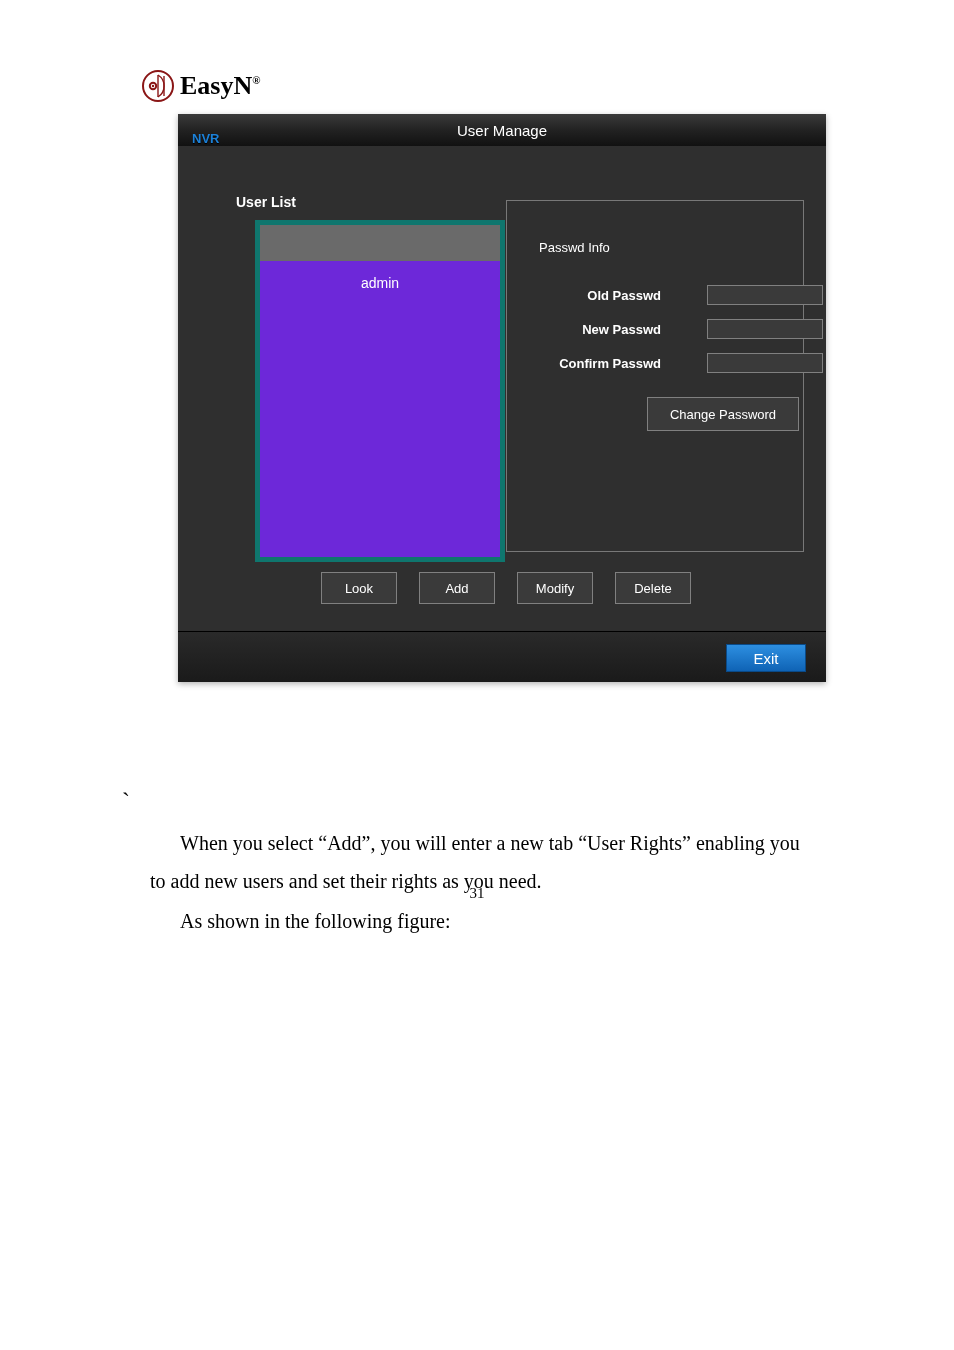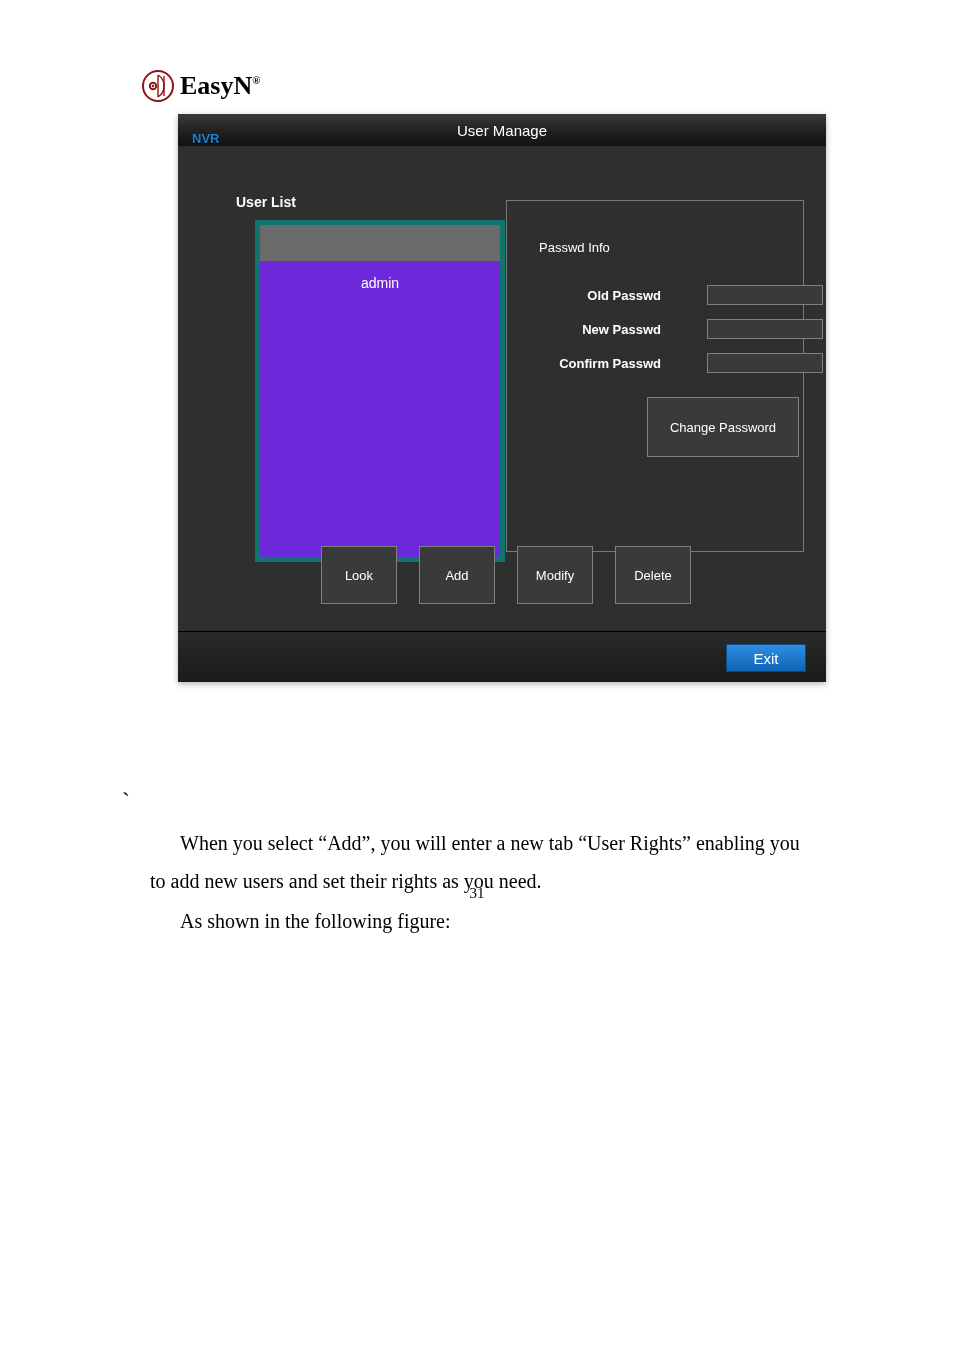--- a/index.html
+++ b/index.html
@@ -21,21 +21,21 @@
   .ul-sel{position:absolute;left:0;top:0;right:0;height:36px;background:#6a6a6a;}
   .ul-item{position:absolute;left:0;top:50px;right:0;text-align:center;color:#fff;font-size:14px;}
   
   .fs{position:absolute;left:328px;top:54px;width:296px;height:350px;border:1px solid #787878;}
   .fs-legend{position:absolute;top:-9px;left:24px;padding:0 8px;background:#2f2f2f;color:#fff;font-size:13px;margin-top:48px;}
   .row{position:absolute;left:0;display:flex;align-items:center;gap:40px;}
   .row1{top:84px;} .row2{top:118px;} .row3{top:152px;}
   .row .lab{width:160px;text-align:right;color:#fff;font-size:13px;font-weight:bold;padding-right:6px;box-sizing:border-box;}
   .row input{width:116px;height:20px;background:#3a3a3a;border:1px solid #808080;box-sizing:border-box;color:#fff;font-size:12px;padding:0 4px;}
   .chg-btn{position:absolute;left:140px;top:196px;min-width:130px;height:26px;}
-  .btn{background:#3a3a3a;border:1px solid #808080;color:#fff;font-size:13px;display:inline-flex;align-items:center;justify-content:center;padding:16px 10px;cursor:pointer;}
+  .btn{background:#3a3a3a;border:1px solid #808080;color:#fff;font-size:13px;display:inline-flex;align-items:center;justify-content:center;padding:3px 10px;cursor:pointer;}
   
   .actions{position:absolute;left:8px;right:0;bottom:28px;display:flex;justify-content:center;gap:22px;}
   .actions .btn{height:24px;min-width:54px;}
   
   .exitbar{position:absolute;left:0;right:0;bottom:0;height:50px;background:linear-gradient(#2a2a2a,#1a1a1a);border-top:1px solid #000;}
   .exit-btn{position:absolute;right:20px;top:12px;width:78px;height:26px;background:linear-gradient(#2d8fe1,#0f63b5);border:1px solid #0a4a88;color:#fff;font-size:15px;display:flex;align-items:center;justify-content:center;cursor:pointer;}
   
   .backtick{position:absolute;left:122px;top:788px;font-size:24px;font-family:'Times New Roman',serif;}
   .para{position:absolute;left:150px;width:666px;font-family:'Times New Roman',Times,serif;font-size:20px;line-height:1.9;color:#000;}
   .p1{top:824px;text-indent:30px;}

